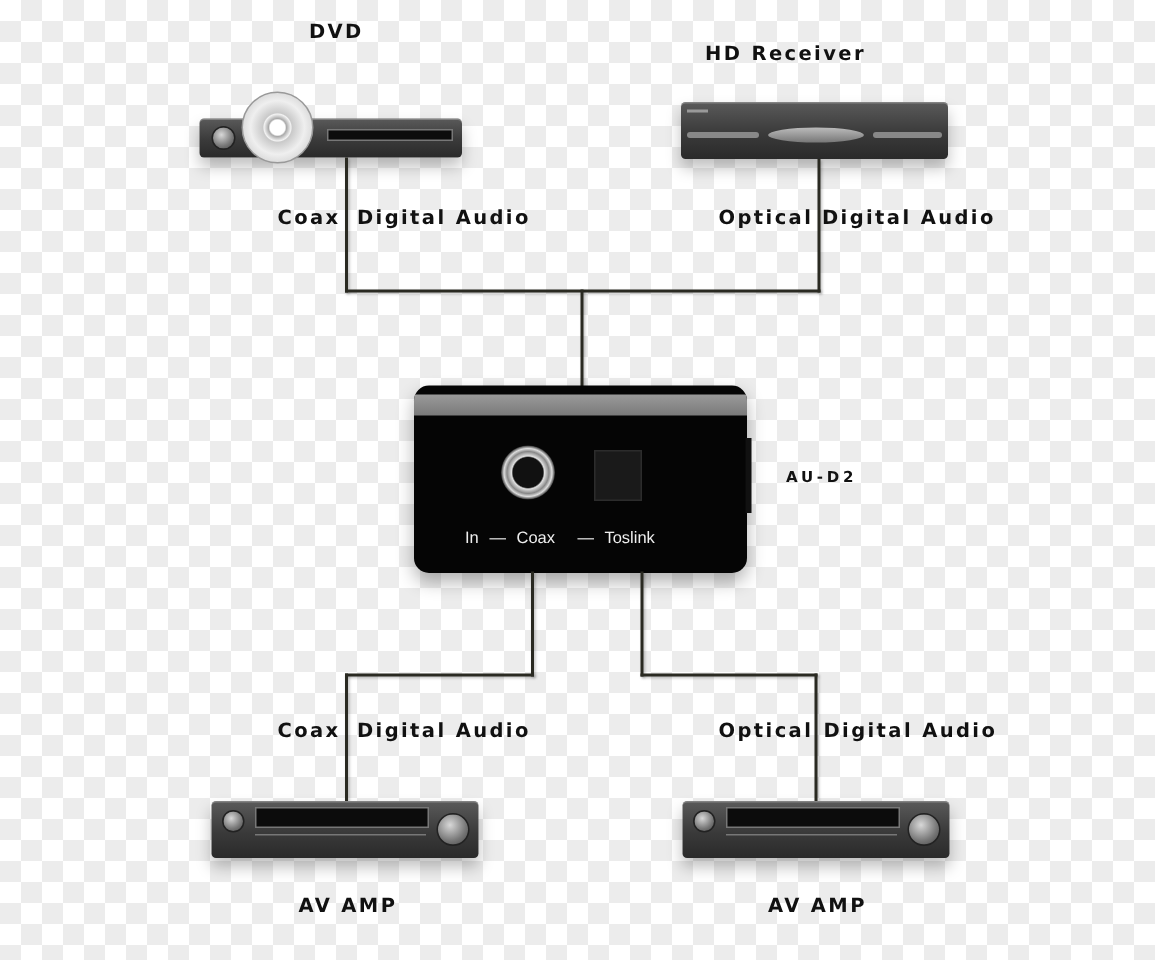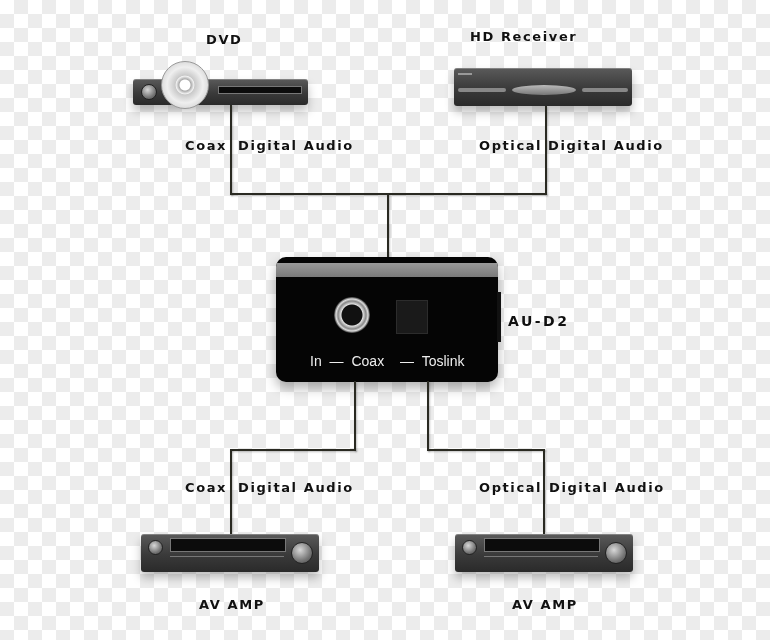--- a/index.html
+++ b/index.html
@@ -43,28 +43,28 @@
     }
     .aud2 .band { position: absolute; left: 0; top: 6px; width: 100%; height: 14px; background: linear-gradient(#9a9a9a, #7a7a7a); }
     .aud2 .jack {
       position: absolute; left: 58px; top: 40px; width: 36px; height: 36px; border-radius: 50%;
       background: radial-gradient(circle, #111 0 10px, #e0e0e0 11px, #888 14px, #ddd 16px, #333 18px);
     }
     .aud2 .toslink {
       position: absolute; left: 120px; top: 43px; width: 30px; height: 32px;
       background: #1a1a1a; border: 1px solid #2c2c2c;
     }
-    .aud2 .caption { position: absolute; left: 34px; top: 96px; color: #eee; font-size: 14px; white-space: nowrap; font-family: "Liberation Sans", sans-serif; }
+    .aud2 .caption { position: absolute; left: 34px; top: 96px; color: #eee; font-size: 11px; white-space: nowrap; font-family: "Liberation Sans", sans-serif; }
     .aud2 .caption span { margin-right: 4px; }
     .aud2-tab { position: absolute; left: 497px; top: 292px; width: 4px; height: 50px; background: #111; }
   </style>
 </head>
 <body>
 
-<div class="label" style="left:206px; top:32px;">DVD</div>
+<div class="label" style="left:206px; top:14px;">DVD</div>
 <div class="label" style="left:470px; top:29px;">HD Receiver</div>
 
 <div class="device" style="left:133px; top:79px; width:175px; height:26px;">
   <div class="knob" style="left:8px; top:5px; width:14px; height:14px;"></div>
   <div class="slot" style="left:85px; top:7px; width:82px; height:6px;"></div>
 </div>
 <div class="disc" style="left:161px; top:61px; width:46px; height:46px;"></div>
 
 <div class="device" style="left:454px; top:68px; width:178px; height:38px;">
   <div class="abs" style="left:4px; top:5px; width:14px; height:2px; background:#999;"></div>
@@ -89,21 +89,21 @@
   <div class="toslink"></div>
   <div class="caption">
     <span>In</span>
     <span>—</span>
     <span>Coax</span>
     <span style="margin-left:8px;">—</span>
     <span>Toslink</span>
   </div>
 </div>
 <div class="aud2-tab"></div>
-<div class="label" style="left:508px; top:313px; font-size:14px; letter-spacing:2.5px;">AU-D2</div>
+<div class="label" style="left:524px; top:313px; font-size:10px; letter-spacing:2.5px;">AU-D2</div>
 
 <div class="wire" style="left:354px; top:381px; width:2px; height:70px;"></div>
 <div class="wire" style="left:230px; top:449px; width:126px; height:2px;"></div>
 <div class="wire" style="left:230px; top:449px; width:2px; height:86px;"></div>
 <div class="wire" style="left:427px; top:381px; width:2px; height:70px;"></div>
 <div class="wire" style="left:427px; top:449px; width:118px; height:2px;"></div>
 <div class="wire" style="left:543px; top:449px; width:2px; height:86px;"></div>
 
 <div class="label" style="left:185px; top:480px;">Coax</div>
 <div class="label" style="left:238px; top:480px;">Digital Audio</div>

